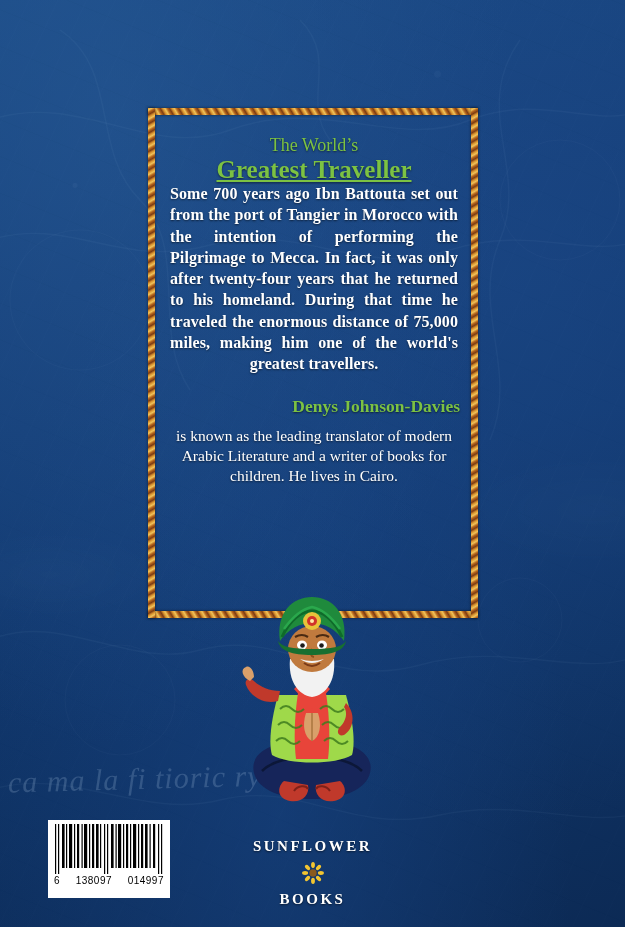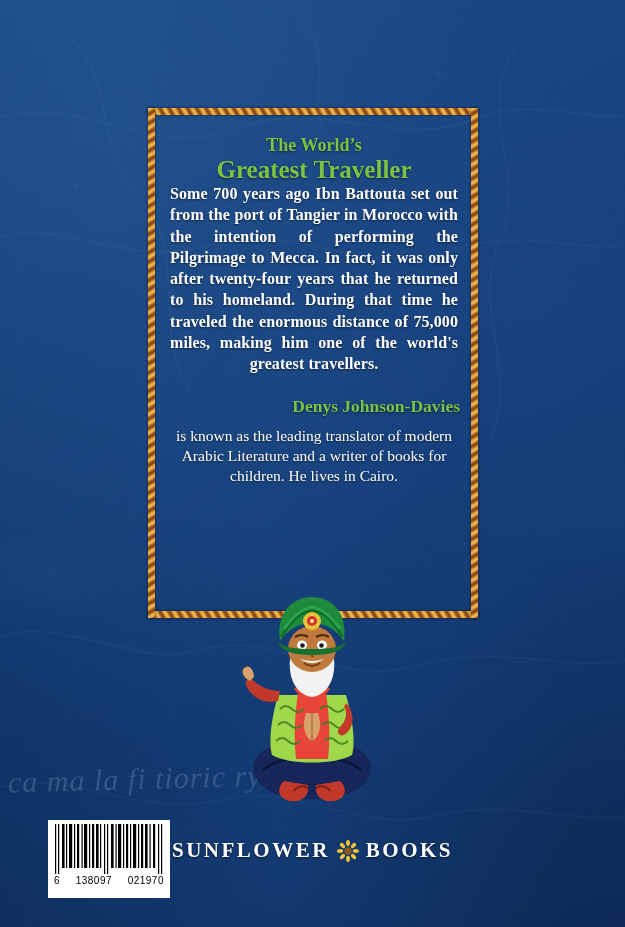--- a/index.html
+++ b/index.html
@@ -86,29 +86,30 @@
     left: 168px;
     top: 136px;
     width: 292px;
     text-align: center;
     color: #ffffff;
     text-shadow: 0 1px 2px rgba(0,0,0,0.55);
   }
   .title-small {
     font-size: 18px;
     color: #7cc243;
-    font-weight: bold;
+    font-weight: normal;
     line-height: 1.1;
     margin-bottom: 1px;
   }
   .title-big {
     font-size: 25px;
     color: #7cc243;
     font-weight: bold;
     line-height: 1.05;
+    text-decoration: underline;
   }
   .title-sub {
     font-size: 17px;
     color: #e8a53a;
     font-weight: bold;
     line-height: 1.2;
     margin-bottom: 7px;
   }
   .body-para {
     font-size: 16px;
@@ -151,24 +152,25 @@
     position: absolute;
     left: 0;
     right: 0;
     top: 838px;
     display: flex;
     align-items: center;
     justify-content: center;
     gap: 7px;
     color: #ffffff;
     font-family: "Liberation Serif", serif;
-    font-size: 21px;
+    font-size: 15px;
     font-weight: bold;
     letter-spacing: 2.5px;
     text-shadow: 0 1px 2px rgba(0,0,0,0.6);
+    flex-direction: column;
   }
   .flower {
     display: inline-block;
     width: 22px;
     height: 22px;
     position: relative;
   }
 
   
   .barcode-box {
@@ -353,17 +355,17 @@
         <rect x="92" y="0" width="2.6" height="44"></rect>
         <rect x="96.5" y="0" width="1.2" height="44"></rect>
         <rect x="100" y="0" width="2.2" height="44"></rect>
         <rect x="105" y="0" width="1.2" height="50"></rect>
         <rect x="108" y="0" width="1.2" height="50"></rect>
       </g>
     </svg>
     <div class="barcode-digits">
       <span>6</span>
       <span>138097</span>
-      <span>021970</span>
+      <span>014997</span>
     </div>
   </div>
 
 </div>
 
 </body></html>

